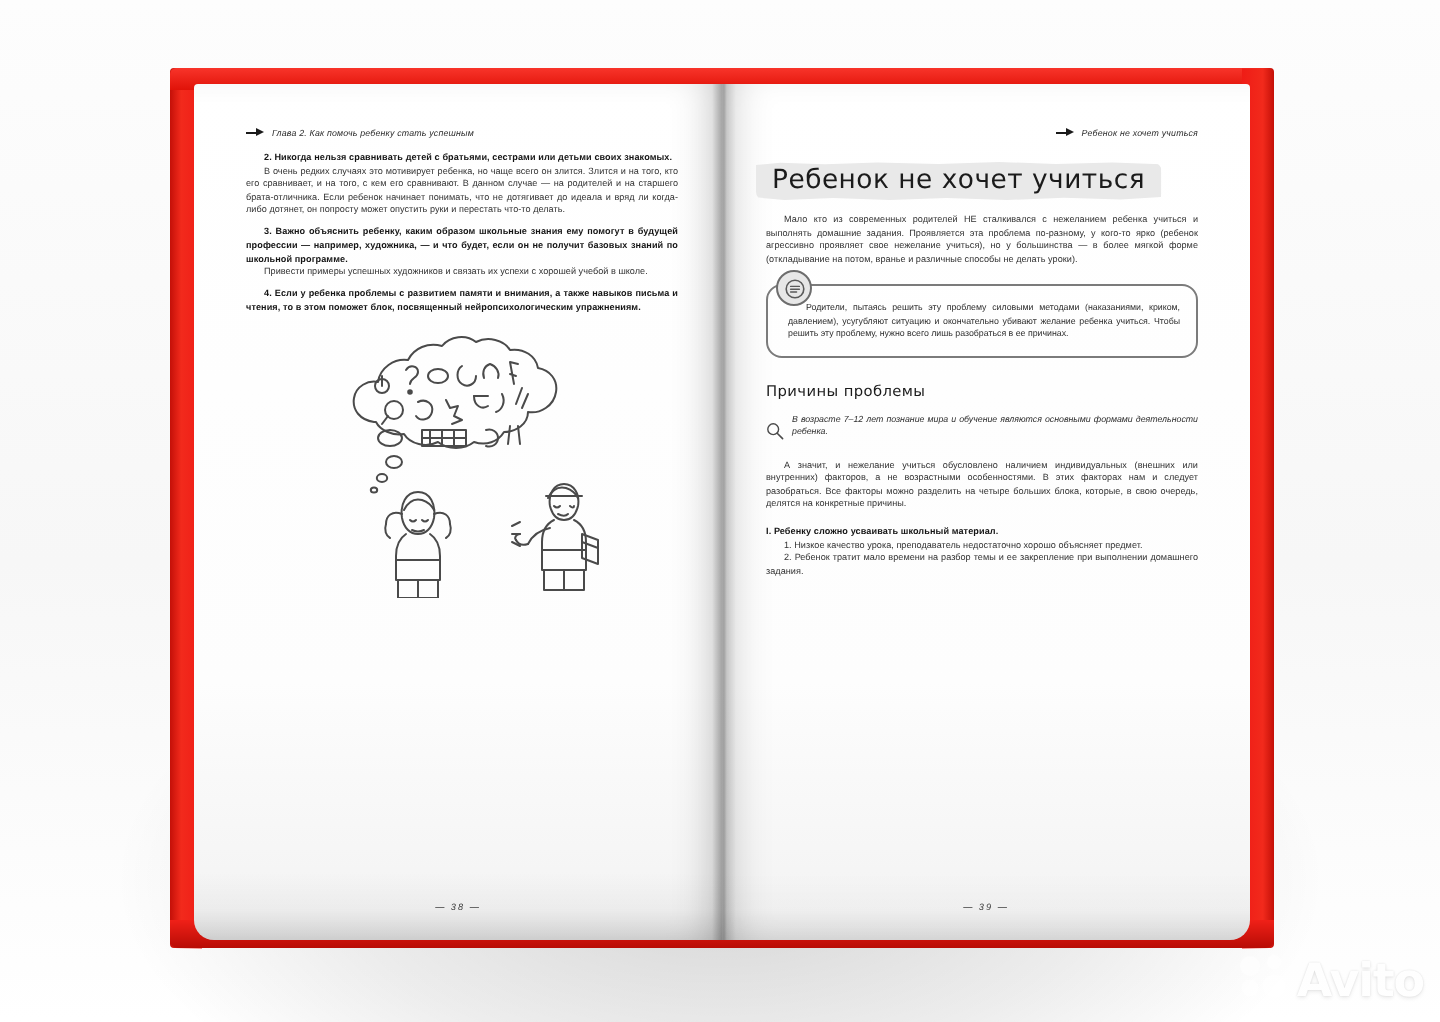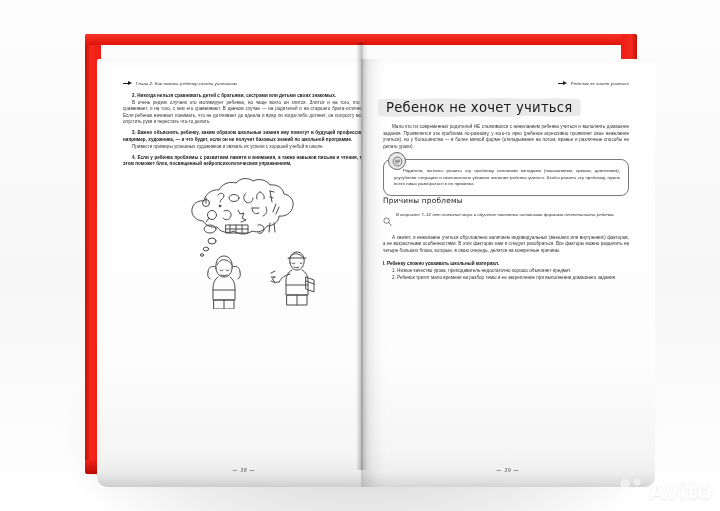--- a/index.html
+++ b/index.html
@@ -27,23 +27,23 @@
   #cover-right-edge{left:621px;top:34px;width:16px;height:440px;
      background:linear-gradient(270deg,#c41008 0%,#f22a1c 35%,#ef1c16 100%);
      transform:skewY(-1.1deg);transform-origin:top right;border-radius:0 2px 2px 0;}
   #cover-bottom-strip{left:85px;top:460px;width:552px;height:14px;
      background:linear-gradient(180deg,#f02018 0%,#b80c05 100%);
      border-radius:0 0 4px 4px;}
 
   
   #book{position:absolute;left:97px;top:42px;width:528px;height:428px;}
 
-  .page{position:absolute;top:17px;height:100%;
+  .page{position:absolute;top:0;height:100%;
     background:linear-gradient(180deg,#ffffff 0%,#fdfdfd 70%,#f2f2f2 100%);
-    overflow:hidden;padding-left:30px;}
+    overflow:hidden;}
 
   #page-left{left:0;width:264px;border-radius:2px 0 0 10px;
     box-shadow:inset -16px 0 22px -14px rgba(0,0,0,0.30);}
   #page-right{left:264px;width:264px;border-radius:0 2px 10px 0;
     box-shadow:inset 16px 0 22px -14px rgba(0,0,0,0.26);}
 
   #gutter{position:absolute;left:259px;top:0;width:12px;height:100%;
     background:linear-gradient(90deg,rgba(0,0,0,0.0) 0%,rgba(0,0,0,0.22) 42%,
       rgba(0,0,0,0.26) 50%,rgba(0,0,0,0.10) 62%,rgba(0,0,0,0) 100%);
     pointer-events:none;z-index:6;}
@@ -84,21 +84,21 @@
   .callout{position:relative;margin-top:9px;border:0.8px solid #7b7b7b;
     border-radius:8px;padding:8px 8px 7px 10px;}
   .callout .ctext{font-size:4.4px;line-height:6.4px;color:#2e2e2e;text-align:justify;text-indent:9px;}
   .badge{position:absolute;left:4px;top:-8px;width:16px;height:16px;border-radius:50%;
     background:#e7e7e7;border:0.9px solid #6d6d6d;display:flex;align-items:center;
     justify-content:center;}
   .badge svg{display:block;}
 
   
   .sechead{font-size:7.4px;color:#1b1b1b;font-family:"DejaVu Sans", sans-serif;
-    letter-spacing:.2px;}
+    letter-spacing:.2px;margin-top:12px;}
 
   .note{display:flex;gap:4px;margin-top:7px;align-items:flex-start;}
   .note .ntext{font-size:4.4px;line-height:6.3px;color:#2e2e2e;font-style:italic;text-align:justify;}
   .loupe{flex:0 0 auto;margin-top:0.5px;}
 
   
   .folio{position:absolute;bottom:14px;left:0;right:0;text-align:center;
     font-size:4.6px;font-style:italic;color:#3c3c3c;letter-spacing:1px;}
 
   

